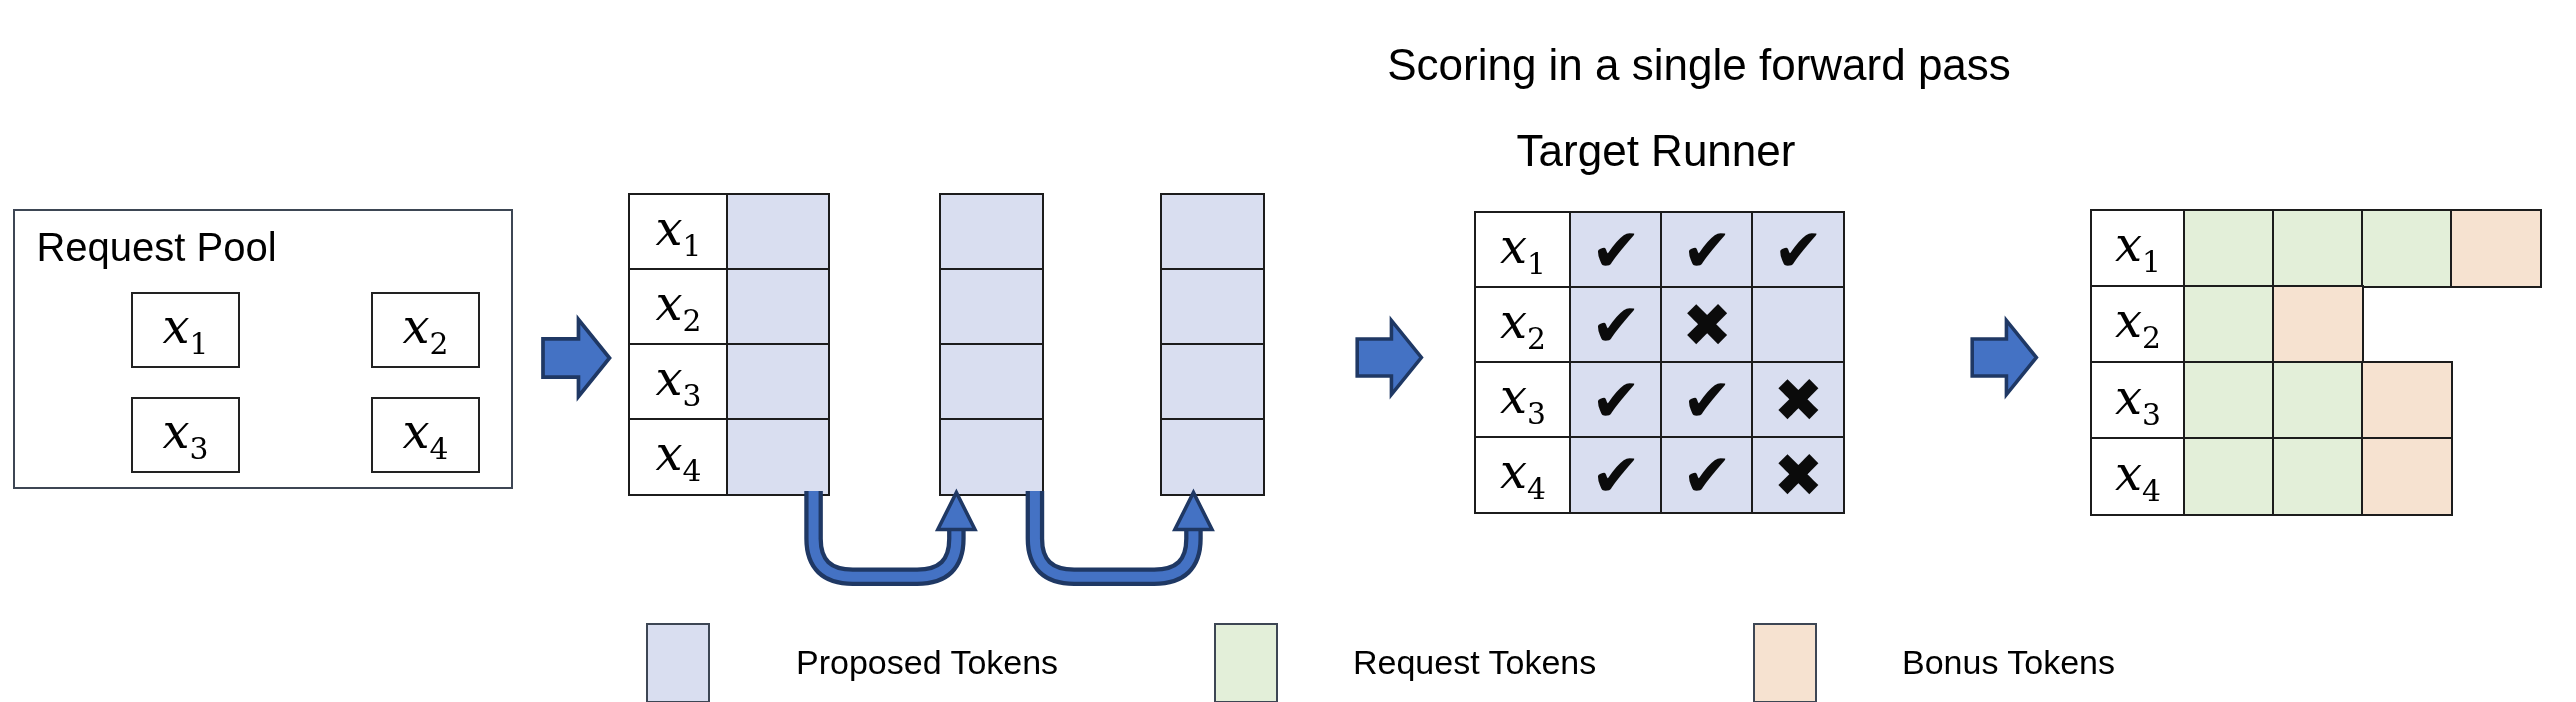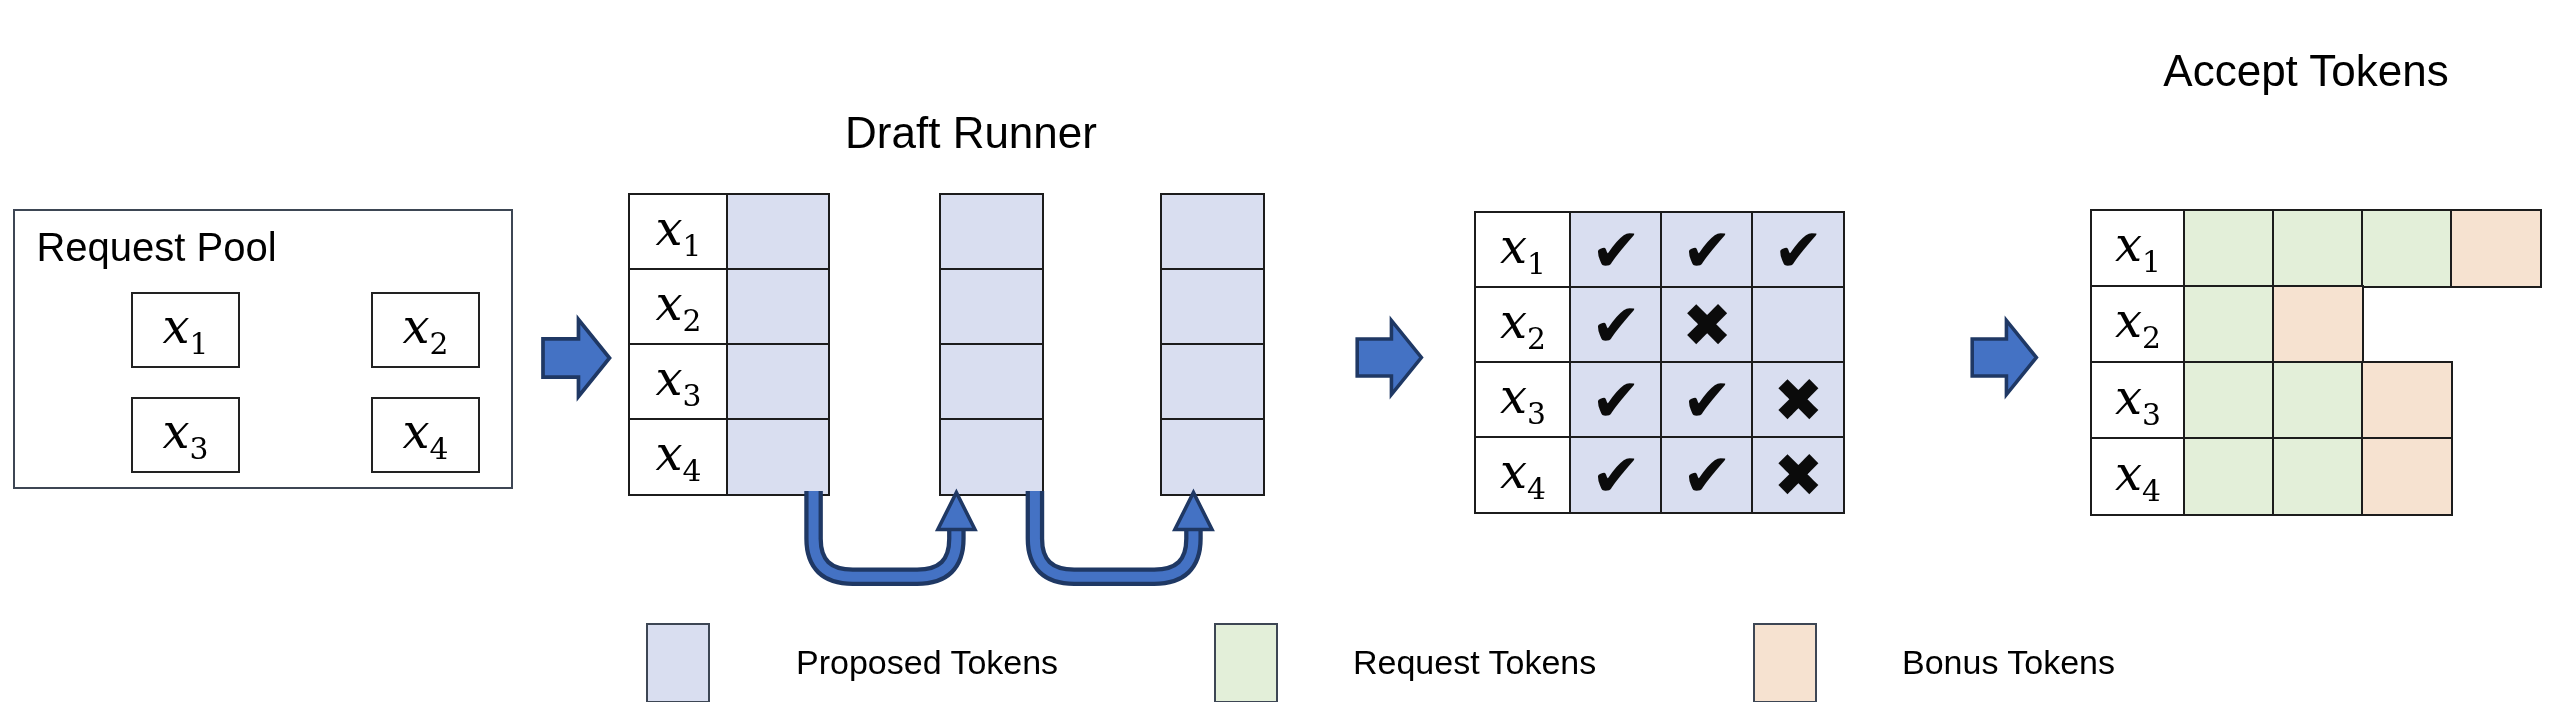--- a/index.html
+++ b/index.html
@@ -31,22 +31,22 @@
   
   .legend-swatch{position:absolute;width:64px;height:80px;border:2.9px solid #3d4654;box-sizing:border-box;}
   .legend-label{position:absolute;font-size:34px;line-height:43px;white-space:nowrap;}
   svg{position:absolute;overflow:visible;}
 </style>
 </head>
 <body>
 
 <div id="canvas">
 
-  <div class="title" style="left:971px;top:109px;">Draft Runner</div>
-  <div class="title" style="left:2306px;top:47px;">Accept Tokens</div>
+  <div class="title" style="left:1699px;top:41px;">Scoring in a single forward pass</div>
+  <div class="title" style="left:1656px;top:127px;">Target Runner</div>
 
   <div id="pool-box">
     <div id="pool-title">Request Pool</div>
     <div id="pool-requests">
         <div class="req-label" style="left: 23px; top: 86px;"></div>
         <div class="req-box" style="left: 116px; top: 81px;">
           <span class="tok"><i>x</i><sub>1</sub></span>
         </div>
         <div class="req-label" style="left: 278px; top: 86px;"></div>
         <div class="req-box" style="left: 356px; top: 81px;">

